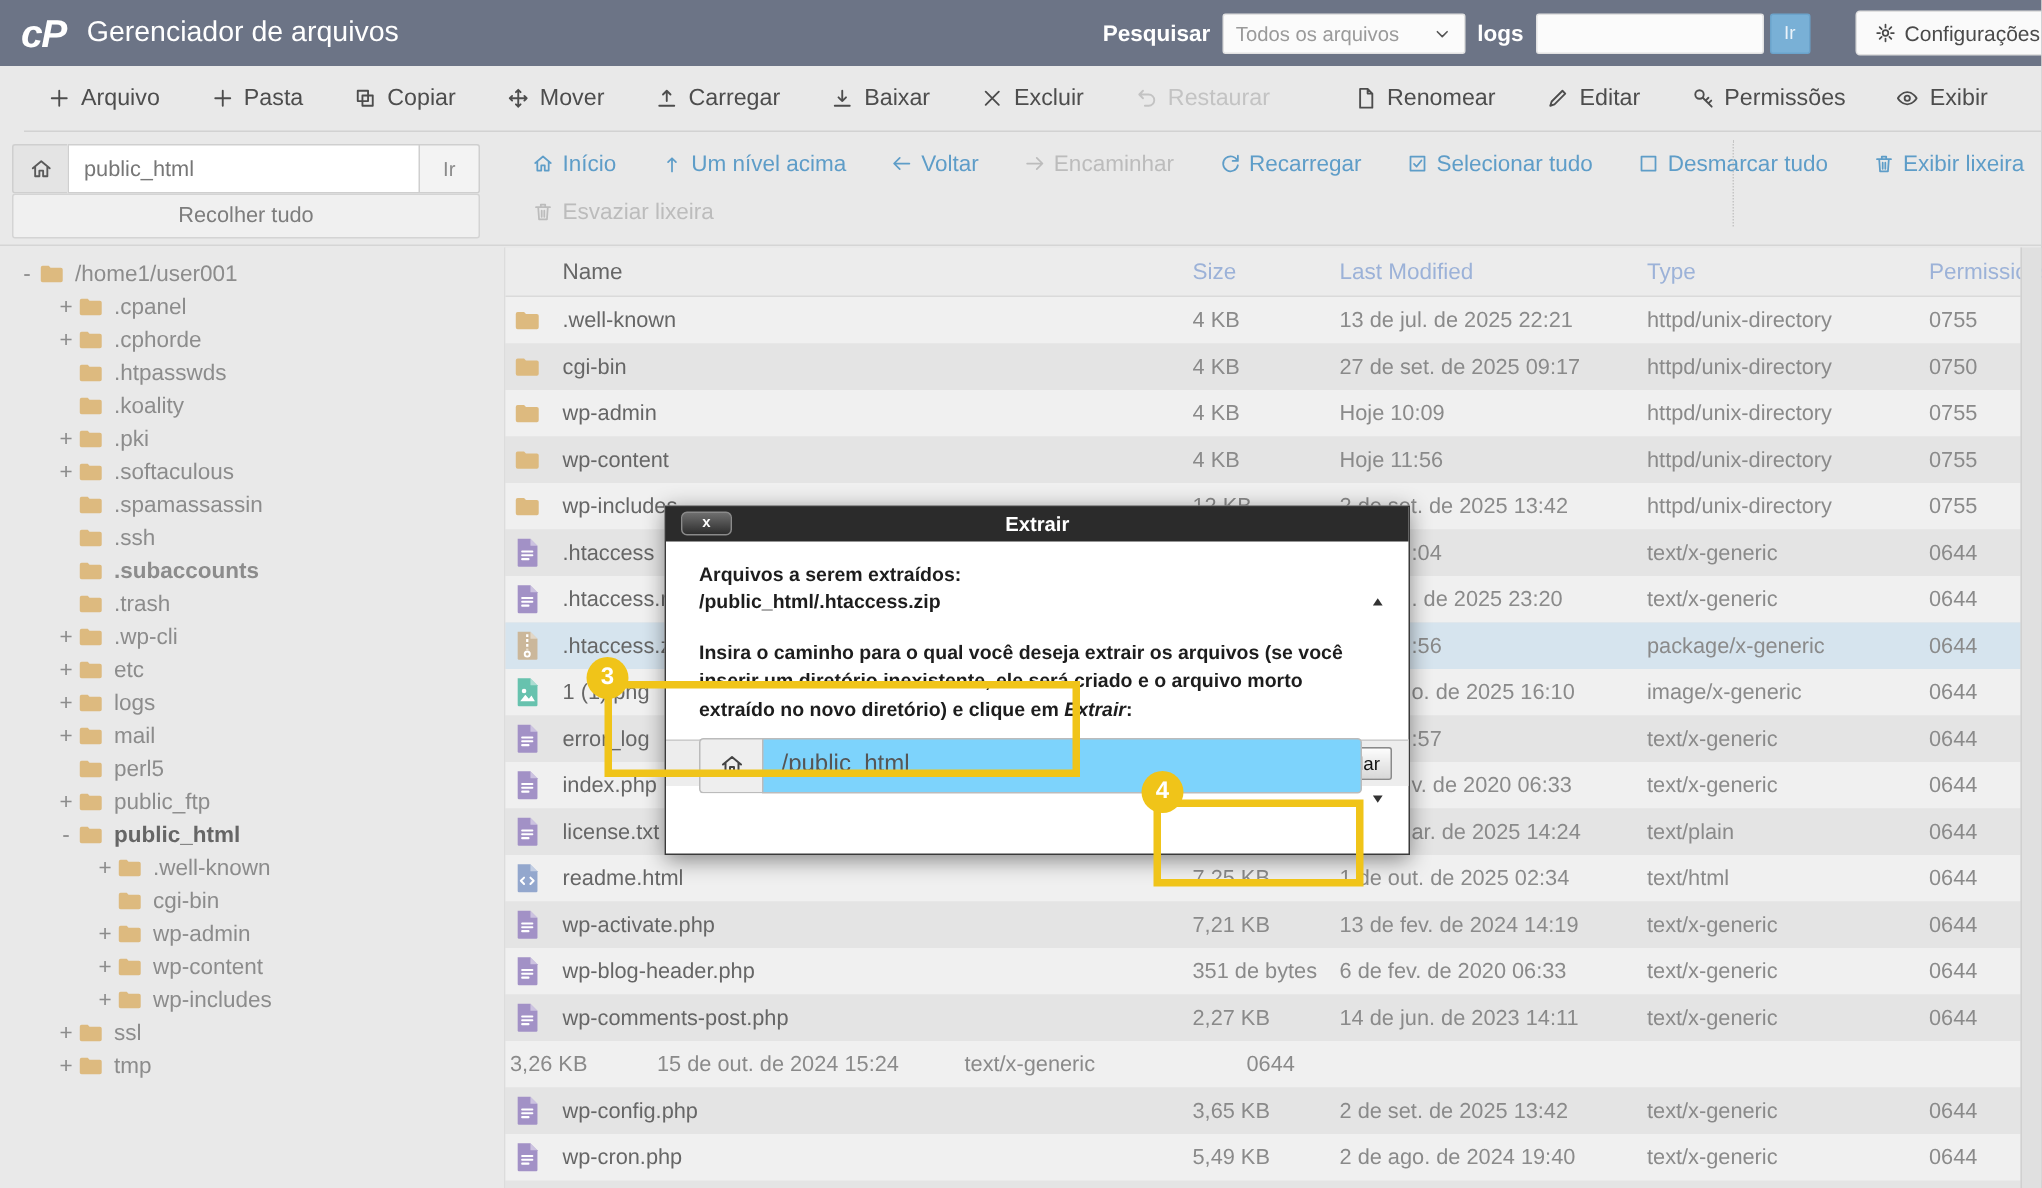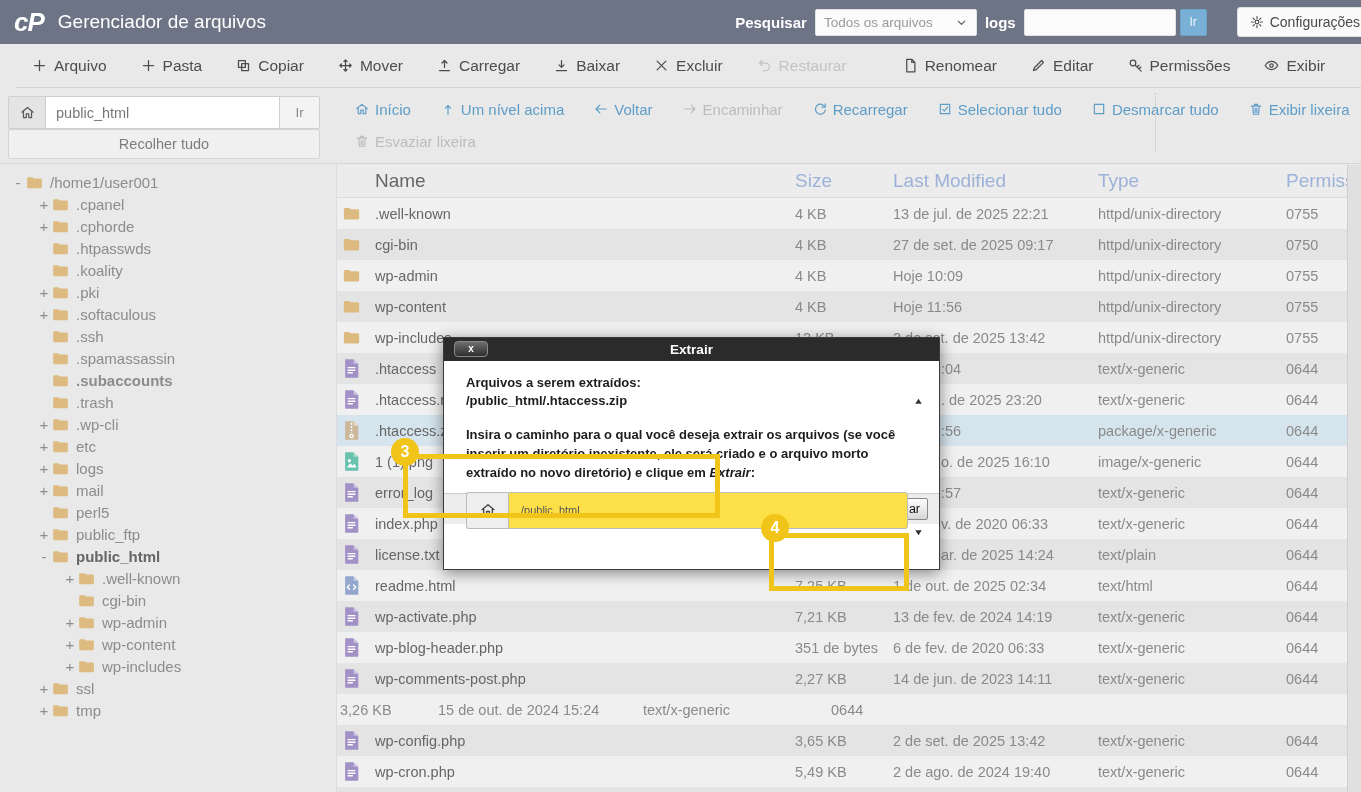--- a/index.html
+++ b/index.html
@@ -45,21 +45,21 @@
 
   
   .sidebar { position:absolute; left:0; top:165px; width:337px; height:627px; background:#e9e9e9; border-right:1px solid #dcdcdc; padding-top:6px; overflow:hidden; }
   .tree-row { display:flex; align-items:center; height:22px; font-size:15px; color:#8c8c8c; cursor:pointer; white-space:nowrap; }
   .tree-exp { width:16px; text-align:center; color:#8c8c8c; font-size:15px; flex:none; }
   .tree-ico { width:17px; height:13px; margin-right:7px; flex:none; }
   .tree-lbl.bold { font-weight:bold; color:#666; }
 
   
   .table { position:absolute; left:337px; top:165px; width:1024px; height:627px; background:#e4e4e4; }
-  .thead { display:flex; height:33px; align-items:center; background:#ececec; border-bottom:1px solid #dadada; color:#9cb2d8; font-size:19px; }
+  .thead { display:flex; height:33px; align-items:center; background:#ececec; border-bottom:1px solid #dadada; color:#9cb2d8; font-size:15px; }
   .trow { display:flex; height:31px; align-items:center; font-size:14.5px; cursor:pointer; }
   .trow.light { background:#f0f0f0; }
   .trow.dark { background:#e4e4e4; }
   .trow.selected { background:#d6e4ee; }
   .c-name { width:455px; display:flex; align-items:center; padding-left:6px; color:#666; }
   .c-name .fico { width:17px; height:21px; margin-right:15px; flex:none; }
   .thead .c-name { padding-left:38px; }
   .c-size { width:98px; padding-left:3px; color:#8a8a8a; }
   .c-mod { width:205px; padding-left:3px; color:#8a8a8a; white-space:nowrap; }
   .c-type { width:188px; padding-left:3px; color:#8a8a8a; }
@@ -72,21 +72,21 @@
   .modal { position:absolute; left:443px; top:337px; width:497px; height:233px; background:#fff; border:1px solid #3a3a3a; box-shadow:0 3px 14px rgba(0,0,0,.45); z-index:50; }
   .m-title { height:23px; background:#2b2b2b; color:#fff; font-size:13.5px; font-weight:bold; text-align:center; line-height:23px; position:relative; }
   .m-close { position:absolute; left:10px; top:3px; width:34px; height:16px; background:linear-gradient(#6e6e6e,#2e2e2e); border:1px solid #8a8a8a; border-radius:4px; color:#fff; font-size:10px; font-weight:bold; text-align:center; line-height:14px; cursor:pointer; }
   .m-body { position:relative; height:132px; padding:13px 33px 0 22px; color:#1d1d1d; }
   .m-files-label, .m-file-path { font-size:13px; font-weight:bold; line-height:1.35; }
   .m-instr { margin-top:17px; font-size:13px; font-weight:bold; line-height:1.45; }
   .m-instr em { font-style:italic; }
   .m-input-group { margin-top:9px; display:flex; width:442px; height:37px; }
   .m-home { width:42px; background:#eee; border:1px solid #bbb; border-right:none; border-radius:3px 0 0 3px; display:flex; align-items:center; justify-content:center; color:#444; }
   .m-home .icn { width:16px; height:16px; }
-  .m-input { flex:1; border:1px solid #bbb; border-radius:0 3px 3px 0; font-size:11px; color:#555; padding:0 12px; outline:none; font-family:"Liberation Sans",sans-serif; background:#fde047; }
+  .m-input { flex:1; border:1px solid #bbb; border-radius:0 3px 3px 0; font-size:16px; color:#555; padding:0 12px; outline:none; font-family:"Liberation Sans",sans-serif; background:#7dd3fc; }
   .m-caret { position:absolute; right:14px; width:13px; height:13px; color:#333; cursor:pointer; }
   .m-caret.up { top:34px; } .m-caret.down { top:165px; }
   .m-footer { height:31px; background:#ededed; border-top:1px solid #ccc; display:flex; align-items:center; justify-content:flex-end; padding-right:11px; }
   .m-btn { background:linear-gradient(#fdfdfd,#d7d7d7); border:1px solid #8a8a8a; border-radius:2px; font-size:12.5px; color:#111; padding:3px 7px; margin-left:18px; cursor:pointer; font-family:"Liberation Sans",sans-serif; }
   .m-btn.primary { font-weight:bold; font-size:13px; }
 
   
   .ann-box { position:absolute; border:5px solid #f0c419; z-index:60; pointer-events:none; }
   .ann-circle { position:absolute; width:28px; height:28px; background:#f0c419; border-radius:50%; color:#fff; font-size:16px; font-weight:bold; text-align:center; line-height:28px; z-index:61; }
   #ann-box-3 { left:403px; top:454px; width:317px; height:64px; }
@@ -390,30 +390,30 @@
         </span>
         <span class="tree-lbl">.softaculous</span>
       </div>
       <div class="tree-row" style="padding-left: 36px;">
         <span class="tree-exp"></span>
         <span class="tree-ico">
           <svg viewBox="0 0 20 16">
             <path d="M1 3a1.5 1.5 0 0 1 1.5-1.5h5L9 3h8.5A1.5 1.5 0 0 1 19 4.5v9a1.5 1.5 0 0 1-1.5 1.5h-15A1.5 1.5 0 0 1 1 13.5z" fill="#ddba7f"></path>
           </svg>
         </span>
+        <span class="tree-lbl">.spamassassin</span>
+      </div>
+      <div class="tree-row" style="padding-left: 36px;">
+        <span class="tree-exp"></span>
+        <span class="tree-ico">
+          <svg viewBox="0 0 20 16">
+            <path d="M1 3a1.5 1.5 0 0 1 1.5-1.5h5L9 3h8.5A1.5 1.5 0 0 1 19 4.5v9a1.5 1.5 0 0 1-1.5 1.5h-15A1.5 1.5 0 0 1 1 13.5z" fill="#ddba7f"></path>
+          </svg>
+        </span>
         <span class="tree-lbl">.ssh</span>
-      </div>
-      <div class="tree-row" style="padding-left: 36px;">
-        <span class="tree-exp"></span>
-        <span class="tree-ico">
-          <svg viewBox="0 0 20 16">
-            <path d="M1 3a1.5 1.5 0 0 1 1.5-1.5h5L9 3h8.5A1.5 1.5 0 0 1 19 4.5v9a1.5 1.5 0 0 1-1.5 1.5h-15A1.5 1.5 0 0 1 1 13.5z" fill="#ddba7f"></path>
-          </svg>
-        </span>
-        <span class="tree-lbl">.spamassassin</span>
       </div>
       <div class="tree-row" style="padding-left: 36px; font-weight: bold;">
         <span class="tree-exp"></span>
         <span class="tree-ico">
           <svg viewBox="0 0 20 16">
             <path d="M1 3a1.5 1.5 0 0 1 1.5-1.5h5L9 3h8.5A1.5 1.5 0 0 1 19 4.5v9a1.5 1.5 0 0 1-1.5 1.5h-15A1.5 1.5 0 0 1 1 13.5z" fill="#ddba7f"></path>
           </svg>
         </span>
         <span class="tree-lbl">.subaccounts</span>
       </div>

